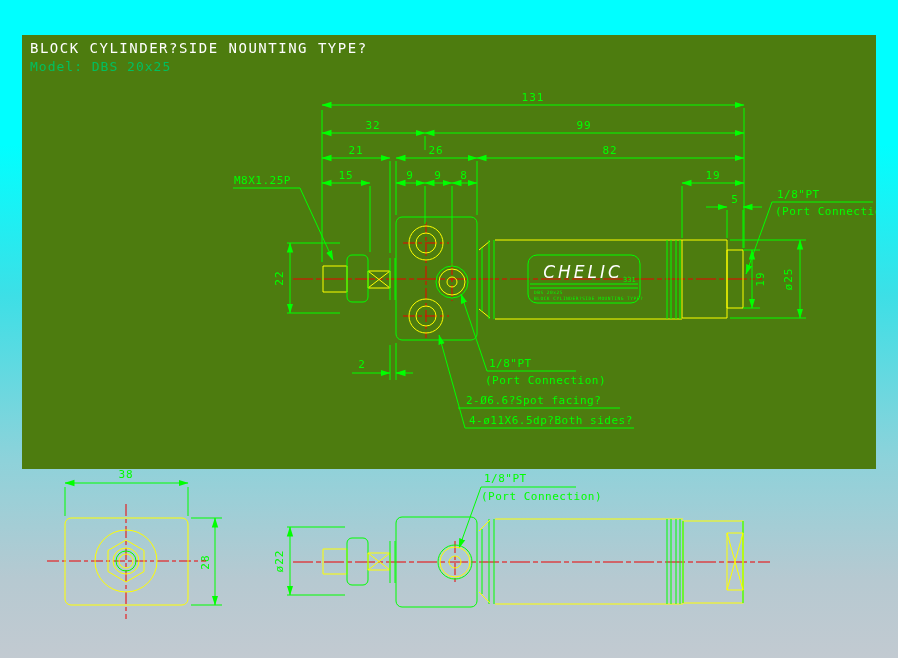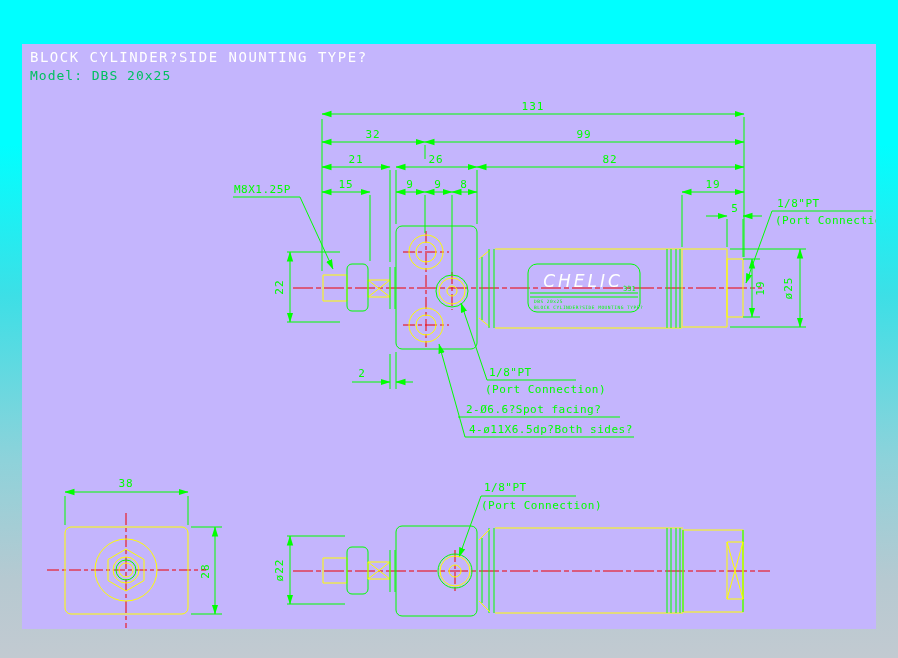--- a/index.html
+++ b/index.html
@@ -1,21 +1,21 @@
 <!DOCTYPE html>
 <html><head>
 <meta charset="utf-8">
 <style>
   html,body{margin:0;padding:0;}
   body{
     width:898px;height:658px;position:relative;overflow:hidden;
     background:linear-gradient(180deg,#00ffff 0%,#00ffff 22%,#3ddfe6 45%,#8ed2da 70%,#b6c9d1 88%,#c2cad1 100%);
     font-family:"DejaVu Sans Mono",monospace;
   }
-  #canvas{position:absolute;left:22px;top:44px;width:854px;height:585px;background:#c4b5fd;}
+  #canvas{position:absolute;left:22px;top:35px;width:854px;height:434px;background:#4d7c0f;}
   svg{display:block}
   .y{stroke:#ffff00;fill:none;stroke-width:1}
   .g{stroke:#00ff00;fill:none;stroke-width:1}
   .thin{stroke:#00ff00;fill:none;stroke-width:1}
   .r{stroke:#ee0000;fill:none;stroke-width:1;stroke-dasharray:12 3 4 3}
   .rs{stroke:#ee0000;fill:none;stroke-width:1;stroke-dasharray:20 3 5 3}
   .dimtxt{fill:#00ff00;font:11px "DejaVu Sans Mono",monospace;text-anchor:middle;letter-spacing:1px}
   .labeltxt{fill:#00ff00;font:11px "DejaVu Sans Mono",monospace;letter-spacing:0.5px}
   .title1{fill:#ffffff;font:14px "DejaVu Sans Mono",monospace;letter-spacing:1.5px}
   .title2{fill:#00c060;font:13px "DejaVu Sans Mono",monospace;letter-spacing:1px}

